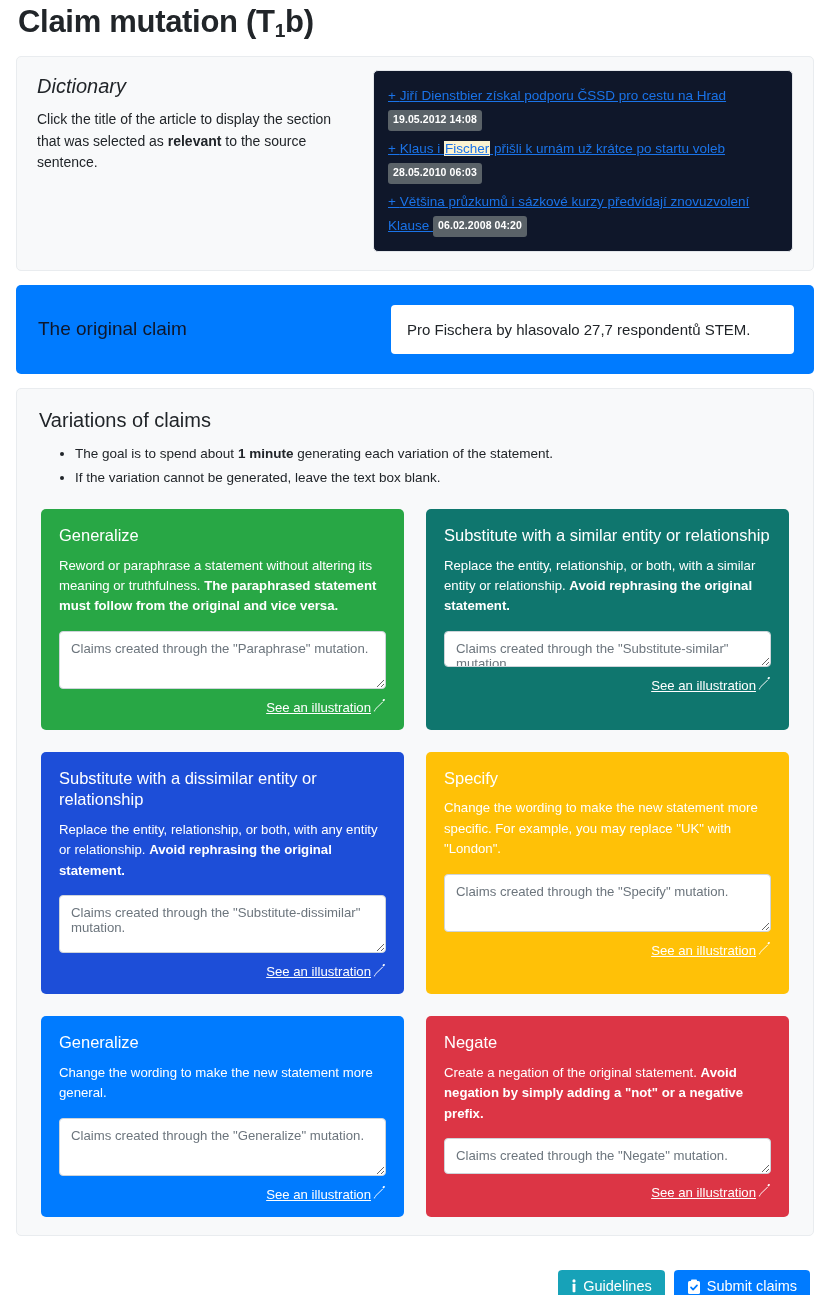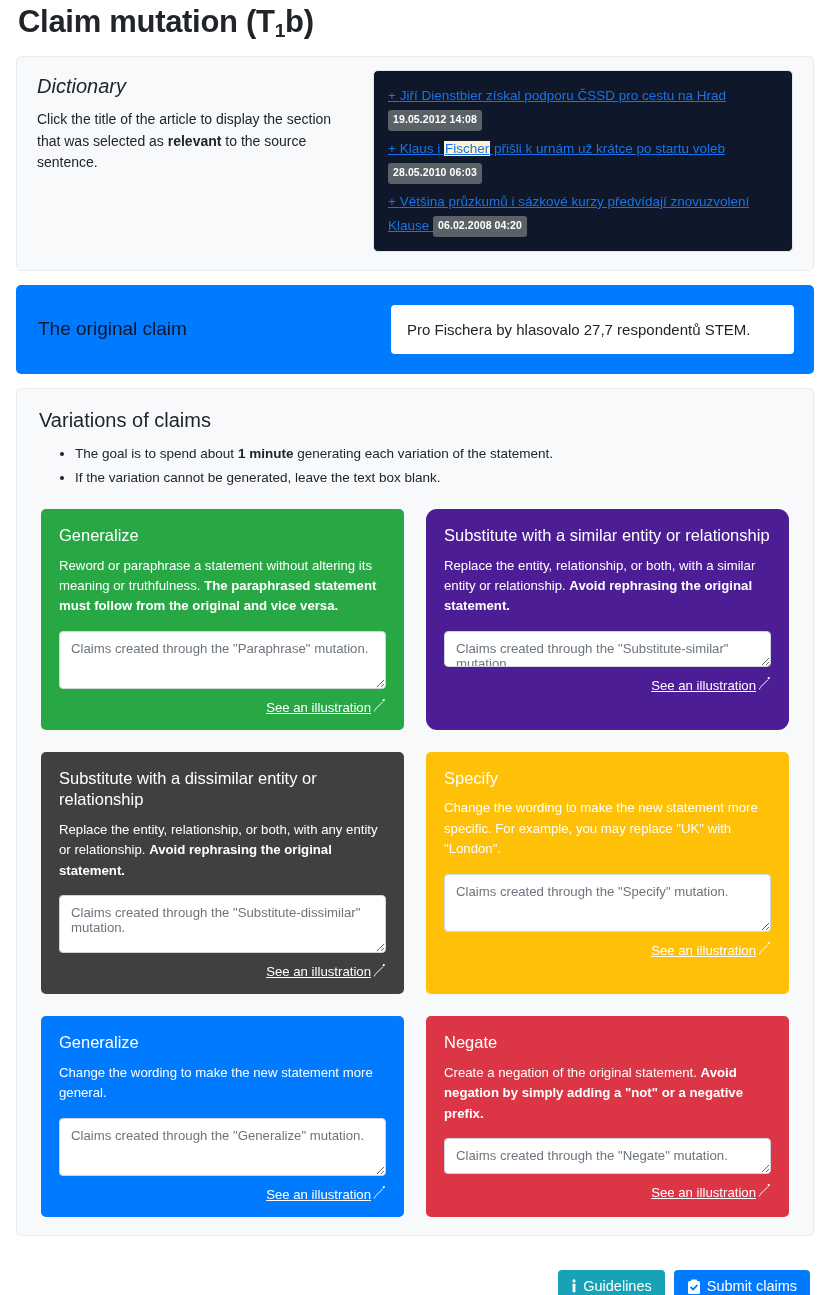--- a/index.html
+++ b/index.html
@@ -184,22 +184,22 @@
     text-decoration: underline;
     cursor: pointer;
     display: inline-flex;
     align-items: center;
     gap: 1px;
   }
   .pencil { display: inline-block; margin-left: 1px; }
 
   
   .c-green   { background: #28a745; }
-  .c-teal    { background: #4c1d95; border-radius: 11px; }
-  .c-gray    { background: #404040; }
+  .c-teal    { background: #0f766e; }
+  .c-gray    { background: #1d4ed8; }
   .c-yellow  { background: #ffc107; }
   .c-blue    { background: #007bff; }
   .c-red     { background: #dc3545; }
 
   
   .footer {
     display: flex;
     justify-content: flex-end;
     gap: 9px;
     padding: 20px 4px 0 0;

